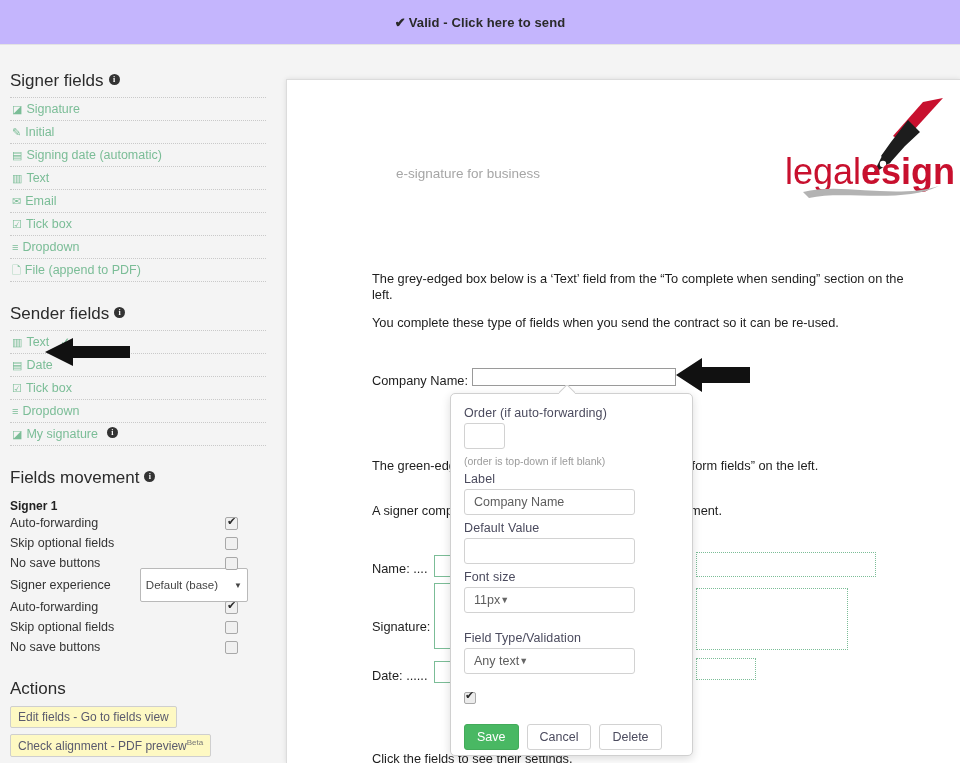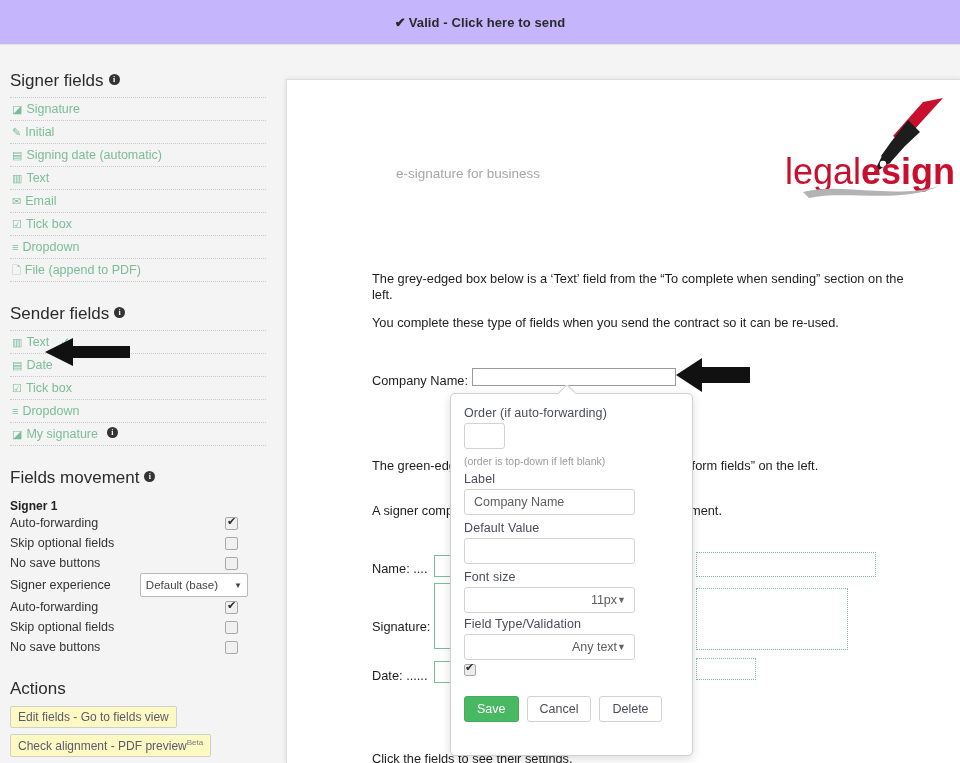--- a/index.html
+++ b/index.html
@@ -73,21 +73,21 @@
   }
   .cbox.on::after {
     content: "✔"; position: absolute; left: 1px; top: -3px;
     font-size: 11px; color: #2b2b2b;
   }
   .sel-sm {
     font-size: 11.5px; color: #444; background: #fff;
     border: 1px solid #b9b9b9; border-radius: 2px;
     padding: 1px 5px; margin-right: 18px;
     display: flex; align-items: center; gap: 16px;
-    height: 24px;
+    height: 34px;
   }
   .sel-sm .car { font-size: 8px; }
   .act-btn {
     background: #fef9c3; border: 1px solid #cfcfcf; border-radius: 2px;
     font-size: 12px; color: #5a5a6e; padding: 3px 7px;
     display: inline-block; margin-bottom: 6px; cursor: pointer;
   }
   .act-btn sup { font-size: 8px; color: #777; }
 
   
@@ -150,21 +150,21 @@
     height: 26px; font-size: 12.5px; color: #5d5d5d;
     padding: 0 9px; display: flex; align-items: center;
     margin-bottom: 6px;
   }
   .p-input.small { width: 41px; height: 26px; }
   .p-input.full { width: 171px; }
   .p-select {
     border: 1px solid #d2d2d2; border-radius: 3px; background: #fff;
     height: 26px; width: 171px; font-size: 12.5px; color: #5d5d5d;
     padding: 0 8px 0 9px; display: flex; align-items: center;
-    justify-content: flex-end; margin-bottom: 4px; cursor: pointer;
+    justify-content: flex-start; margin-bottom: 18px; cursor: pointer;
   }
   .p-select .car { font-size: 9px; color: #666; }
   .req-cb {
     width: 12px; height: 12px; border: 1px solid #a8a8a8; background: #ececec;
     border-radius: 2px; position: relative; margin-top: 2px;
   }
   .req-cb::after {
     content: "✔"; position: absolute; left: 0px; top: -4px;
     font-size: 11px; color: #2b2b2b;
   }

